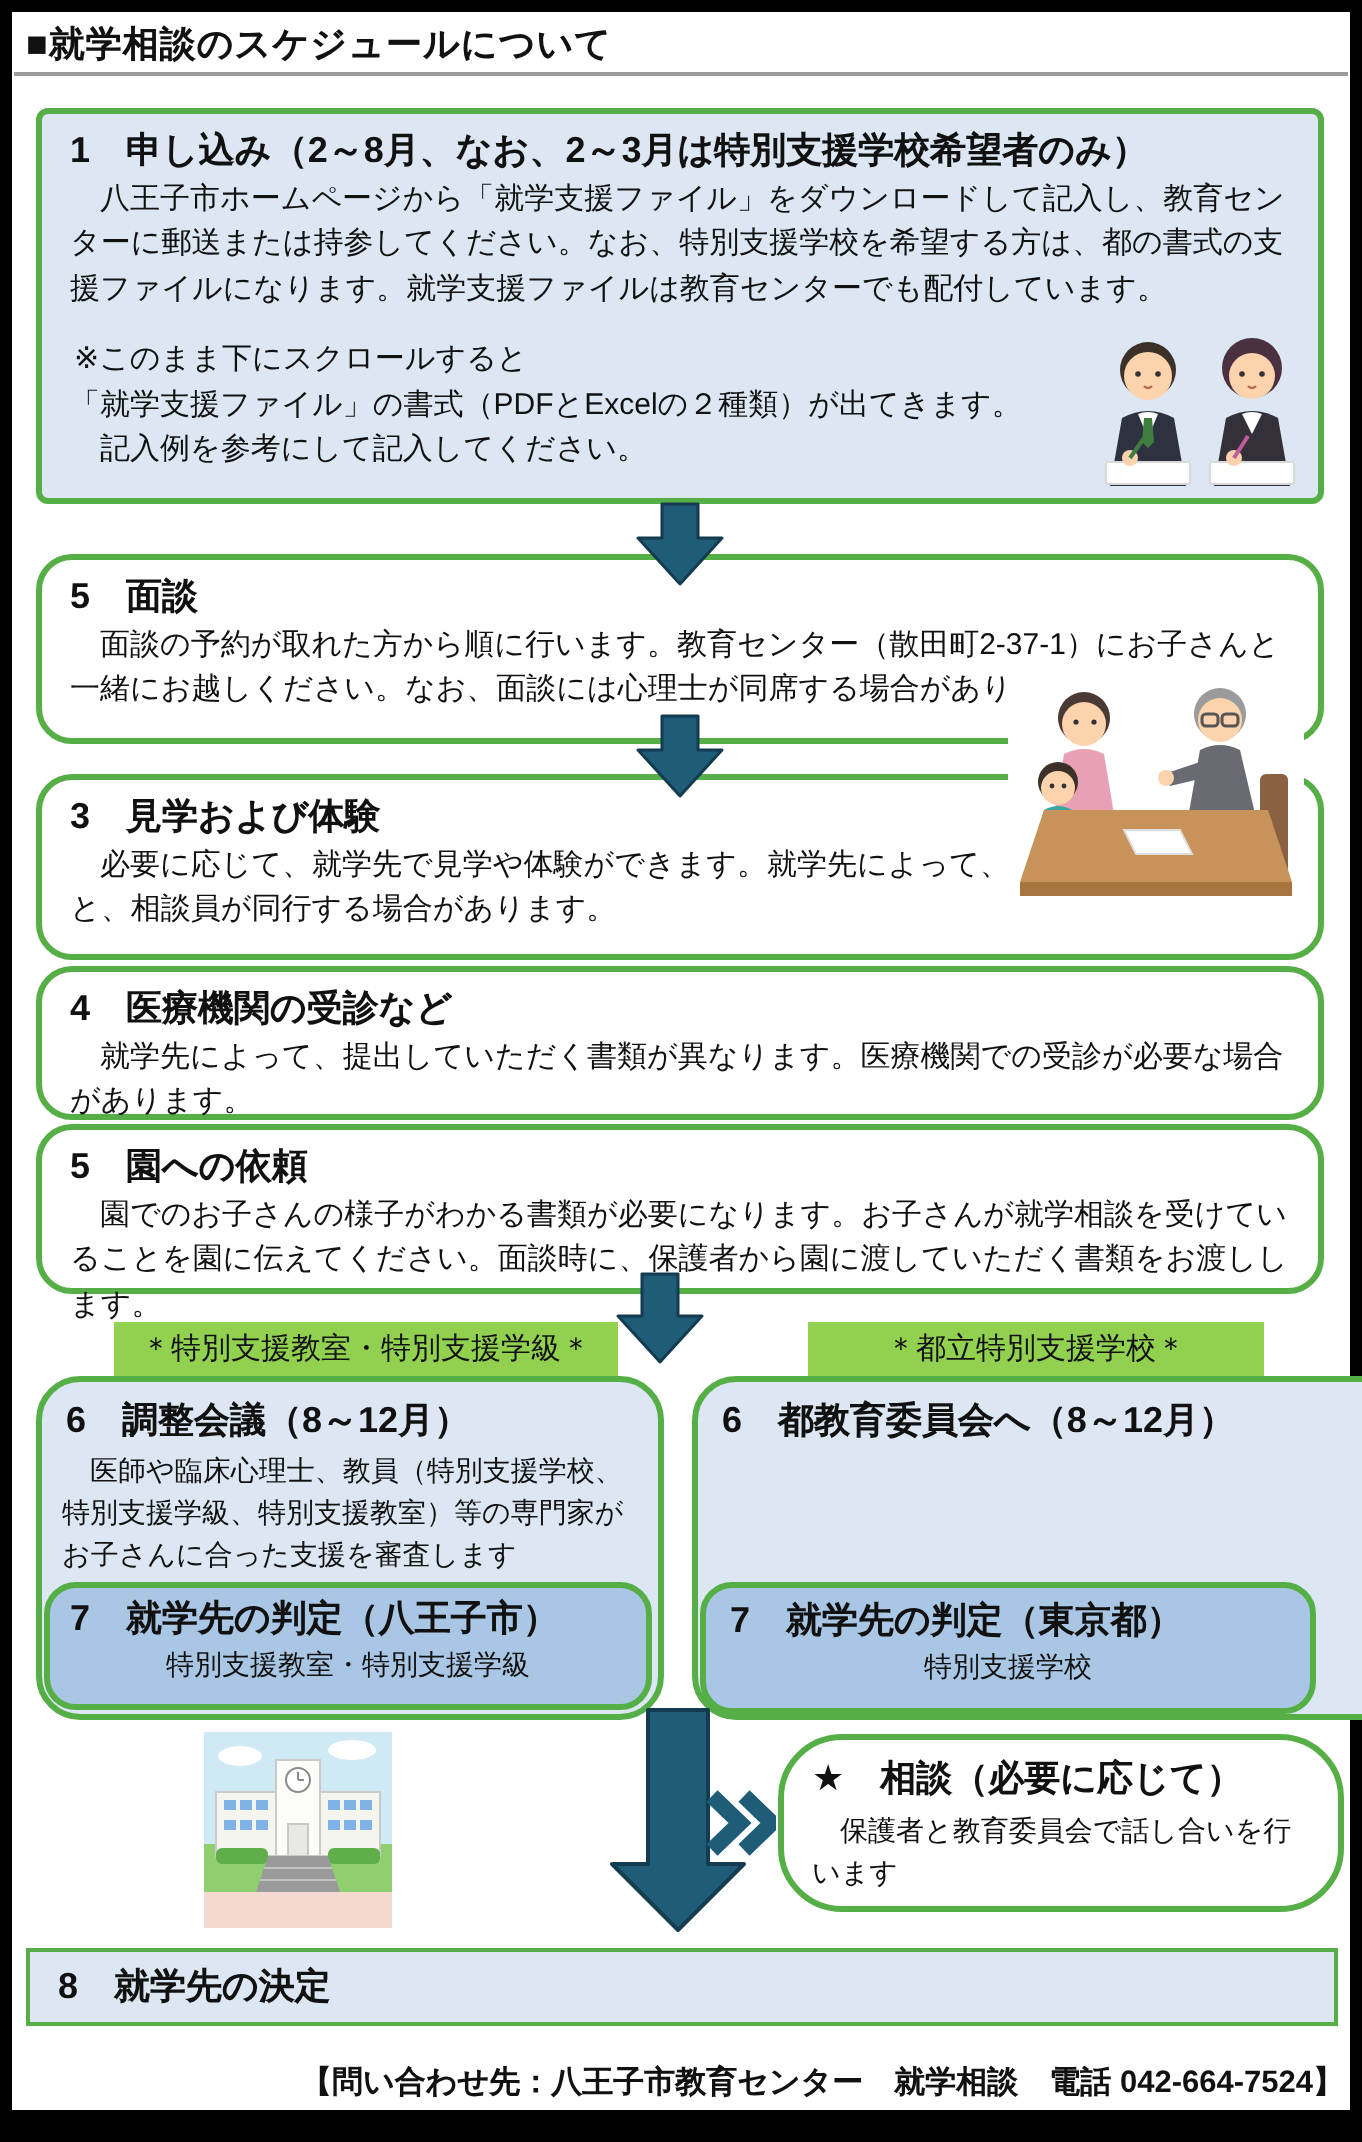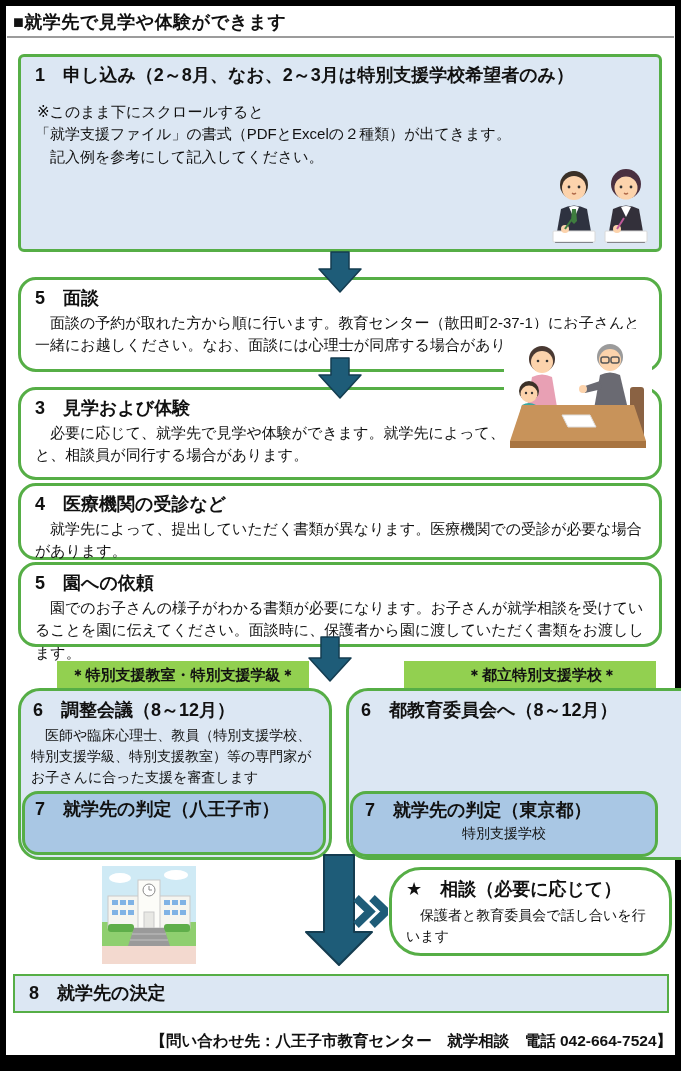--- a/index.html
+++ b/index.html
@@ -33,39 +33,40 @@
   .box6l{left:18px;top:688px;width:314px;height:172px;border-radius:22px;}
   .box6r{left:346px;top:688px;width:356px;height:172px;border-radius:22px;}
   .box7l{left:22px;top:791px;width:304px;height:64px;border-radius:16px;z-index:3;}
   .box7r{left:350px;top:791px;width:308px;height:66px;border-radius:16px;z-index:3;}
   .starbox{left:389px;top:867px;width:283px;height:89px;border-radius:32px;z-index:2;}
   .box8{left:13px;top:974px;width:656px;height:39px;border-radius:0;border-width:2px;display:flex;align-items:center;padding-left:14px;}
   .hpad{margin:7px 0 0 14px;}
   .bpad{margin:1px 12px 0 14px;}
   .note{margin-left:14px;font-size:15px;line-height:1.5;}
   .note.first{margin-top:13px;margin-left:16px;}
-  .label{height:27px;line-height:27px;background:var(--label-green);font-weight:700;font-size:15px;text-align:center;z-index:2;}
+  .label{height:27px;line-height:27px;background:var(--label-green);font-weight:400;font-size:15px;text-align:center;z-index:2;}
   .labell{left:57px;top:661px;width:252px;}
-  .labelr{left:404px;top:661px;width:228px;padding-left:24px;}
+  .labelr{left:404px;top:661px;width:228px;}
   .sub7{text-align:center;font-size:14px;line-height:1.3;margin-top:1px;}
   .footer{left:0;top:1031px;width:672px;text-align:right;font-weight:700;font-size:15.5px;}
   .z5{z-index:5;} .z4{z-index:4;} .z1{z-index:1;}
   svg{display:block;}
 </style>
 </head>
 <body>
 
 <div id="page">
   <div class="abs" id="inner"></div>
 
-  <div class="abs title">■就学先で見学や体験ができます</div>
+  <div class="abs title">■就学相談のスケジュールについて</div>
   <div class="abs divider"></div>
 
   <div class="abs gbox fill-lb box1">
     <div class="h hpad">1　申し込み（2～8月、なお、2～3月は特別支援学校希望者のみ）</div>
+    <div class="b bpad" style="width:608px;">　八王子市ホームページから「就学支援ファイル」をダウンロードして記入し、教育センターに郵送または持参してください。なお、特別支援学校を希望する方は、都の書式の支援ファイルになります。就学支援ファイルは教育センターでも配付しています。</div>
     <div class="note first nowrap">※このまま下にスクロールすると</div>
     <div class="note nowrap">「就学支援ファイル」の書式（PDFとExcelの２種類）が出てきます。</div>
     <div class="note nowrap">　記入例を参考にして記入してください。</div>
     <svg class="abs" style="right:8px;bottom:6px;" width="104" height="80" viewBox="0 0 104 80">
 
       <circle cx="27" cy="22" r="14" fill="#3b3128"></circle>
       <circle cx="27" cy="25" r="12" fill="#fcd3ac"></circle>
       <path d="M14,22 a13,13 0 0 1 26,0 l-3,-7 a11,11 0 0 0 -20,0 Z" fill="#3b3128"></path>
       <circle cx="22" cy="24" r="1.4" fill="#333"></circle>
         <circle cx="32" cy="24" r="1.4" fill="#333"></circle>
@@ -157,20 +158,21 @@
   <div class="abs label labell">＊特別支援教室・特別支援学級＊</div>
   <div class="abs label labelr">＊都立特別支援学校＊</div>
 
   <div class="abs gbox fill-lb box6l">
     <div class="h" style="margin:8px 0 0 12px;">6　調整会議（8～12月）</div>
     <div class="b6" style="margin:2px 8px 0 10px;">　医師や臨床心理士、教員（特別支援学校、特別支援学級、特別支援教室）等の専門家がお子さんに合った支援を審査します</div>
   </div>
 
   <div class="abs gbox fill-mb box7l">
     <div class="h" style="margin:4px 0 0 10px;">7　就学先の判定（八王子市）</div>
+    <div class="sub7">特別支援教室・特別支援学級</div>
   </div>
 
   <div class="abs gbox fill-lb box6r">
     <div class="h" style="margin:8px 0 0 12px;">6　都教育委員会へ（8～12月）</div>
   </div>
 
   <div class="abs gbox fill-mb box7r">
     <div class="h" style="margin:5px 0 0 12px;">7　就学先の判定（東京都）</div>
     <div class="sub7">特別支援学校</div>
   </div>

